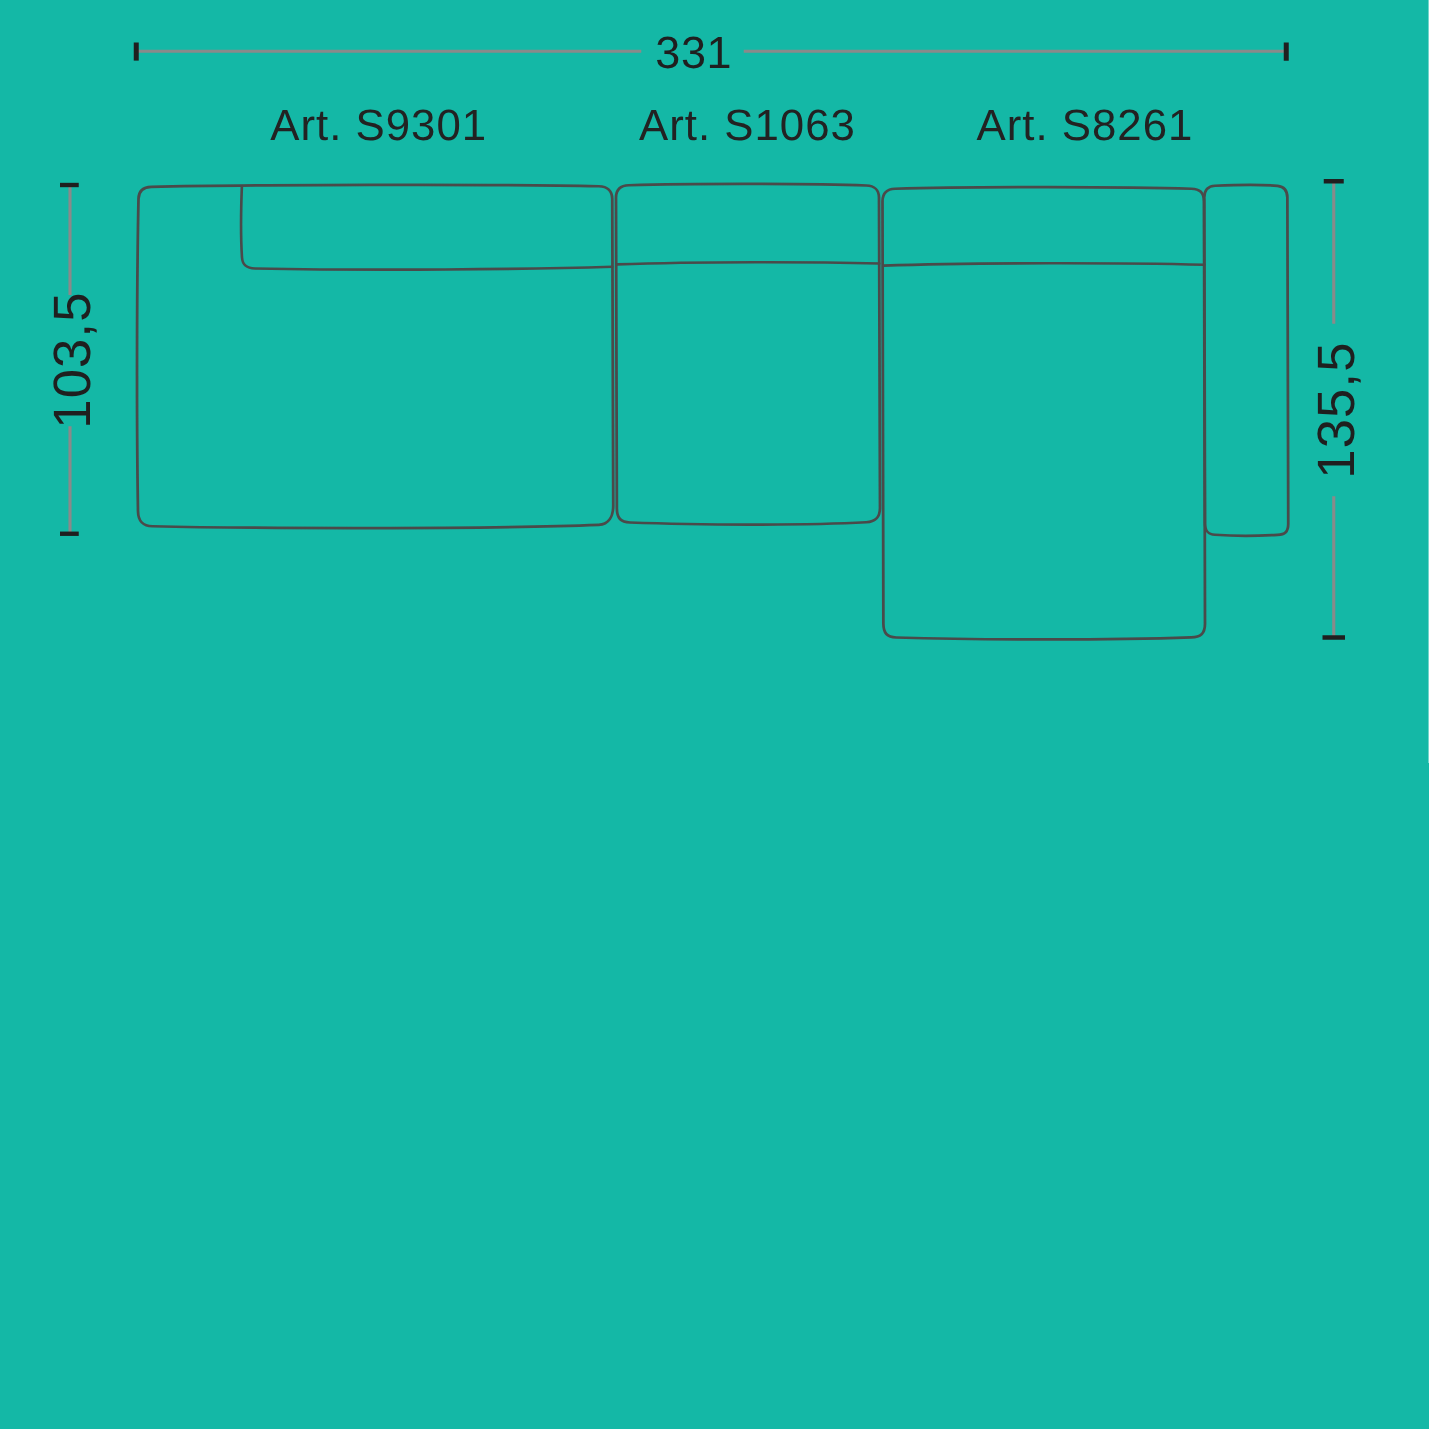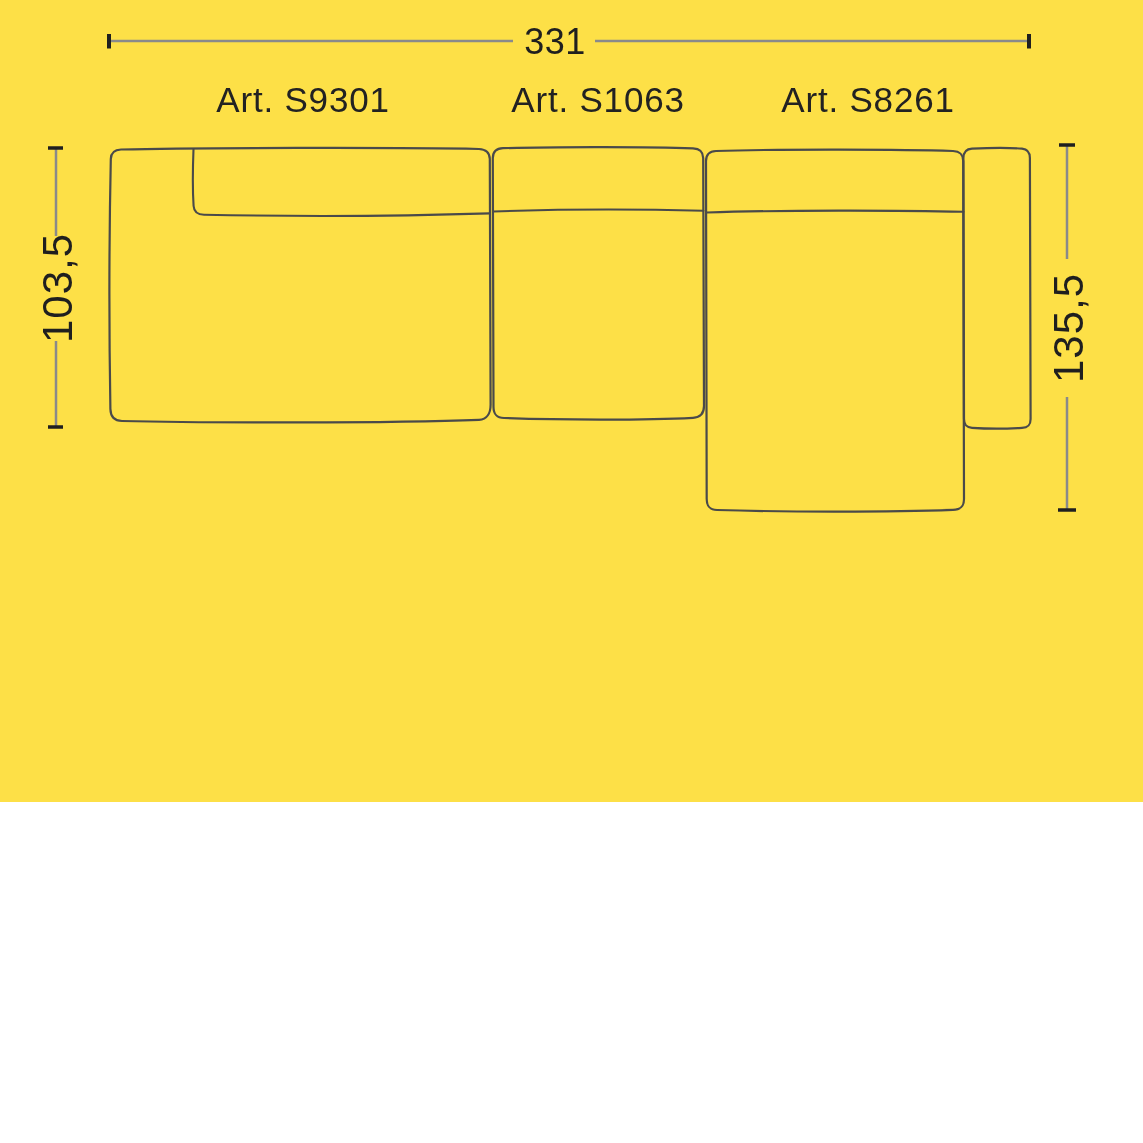--- a/index.html
+++ b/index.html
@@ -3,22 +3,22 @@
 <meta charset="utf-8">
 <style>
   html, body {
     margin: 0;
     padding: 0;
     background: #ffffff;
   }
   .canvas {
     position: relative;
     width: 1143px;
-    height: 802px;
-    background: #fde047;
+    height: 1143px;
+    background: #14b8a6;
     overflow: hidden;
     text-decoration: underline;
   }
   svg {
     display: block;
   }
   .outline {
     fill: none;
     stroke: #4a4a4a;
     stroke-width: 2.2;

